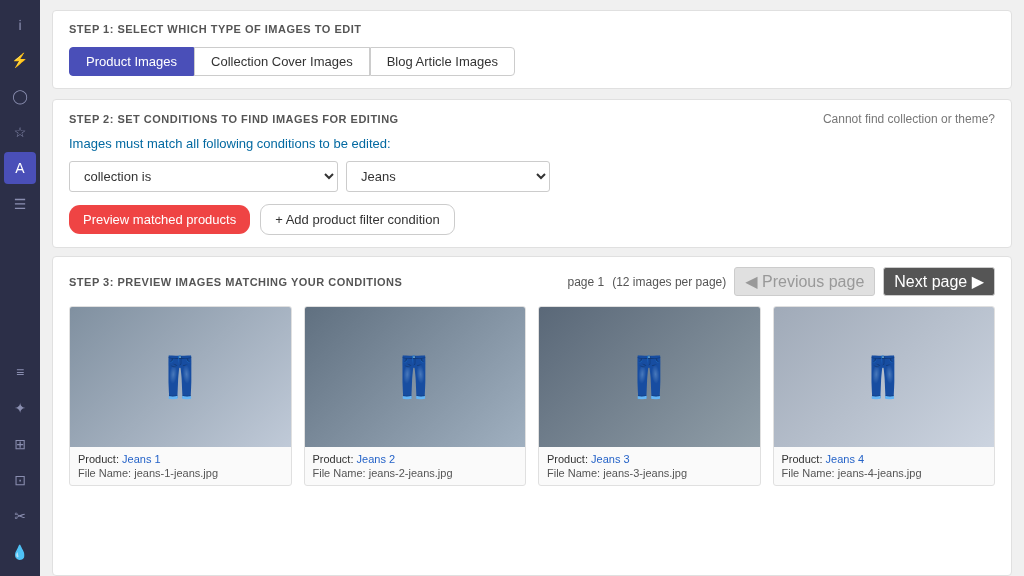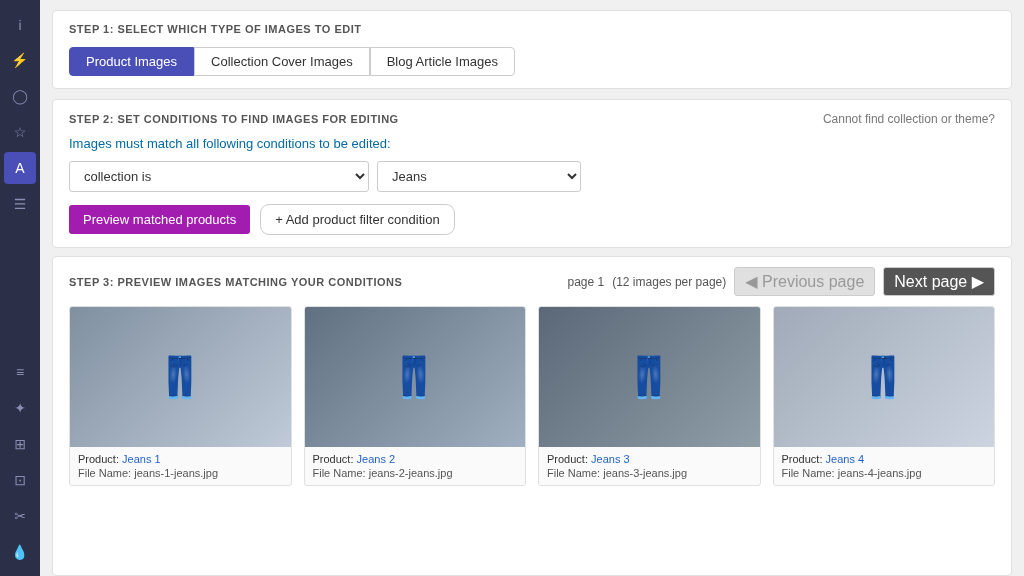--- a/index.html
+++ b/index.html
@@ -118,29 +118,29 @@
     .condition-select {
       padding: 6px 10px;
       border: 1px solid #ccc;
       border-radius: 3px;
       font-size: 13px;
       color: #333;
       background: #fff;
       cursor: pointer;
       appearance: auto;
     }
-    .collection-select { width: 300px; }
+    .collection-select { width: 269px; }
     .value-select { width: 204px; }
 
     .action-row { display: flex; gap: 10px; align-items: center; }
     .preview-btn {
-      background: #a21caf;
+      background: #ef4444;
       color: #fff;
       border: none;
-      border-radius: 3px;
+      border-radius: 11px;
       padding: 7px 14px;
       font-size: 13px;
       cursor: pointer;
     }
     .add-filter-btn {
       background: #fff;
       color: #333;
       border: 1px solid #ccc;
       border-radius: 9px;
       padding: 7px 14px;

